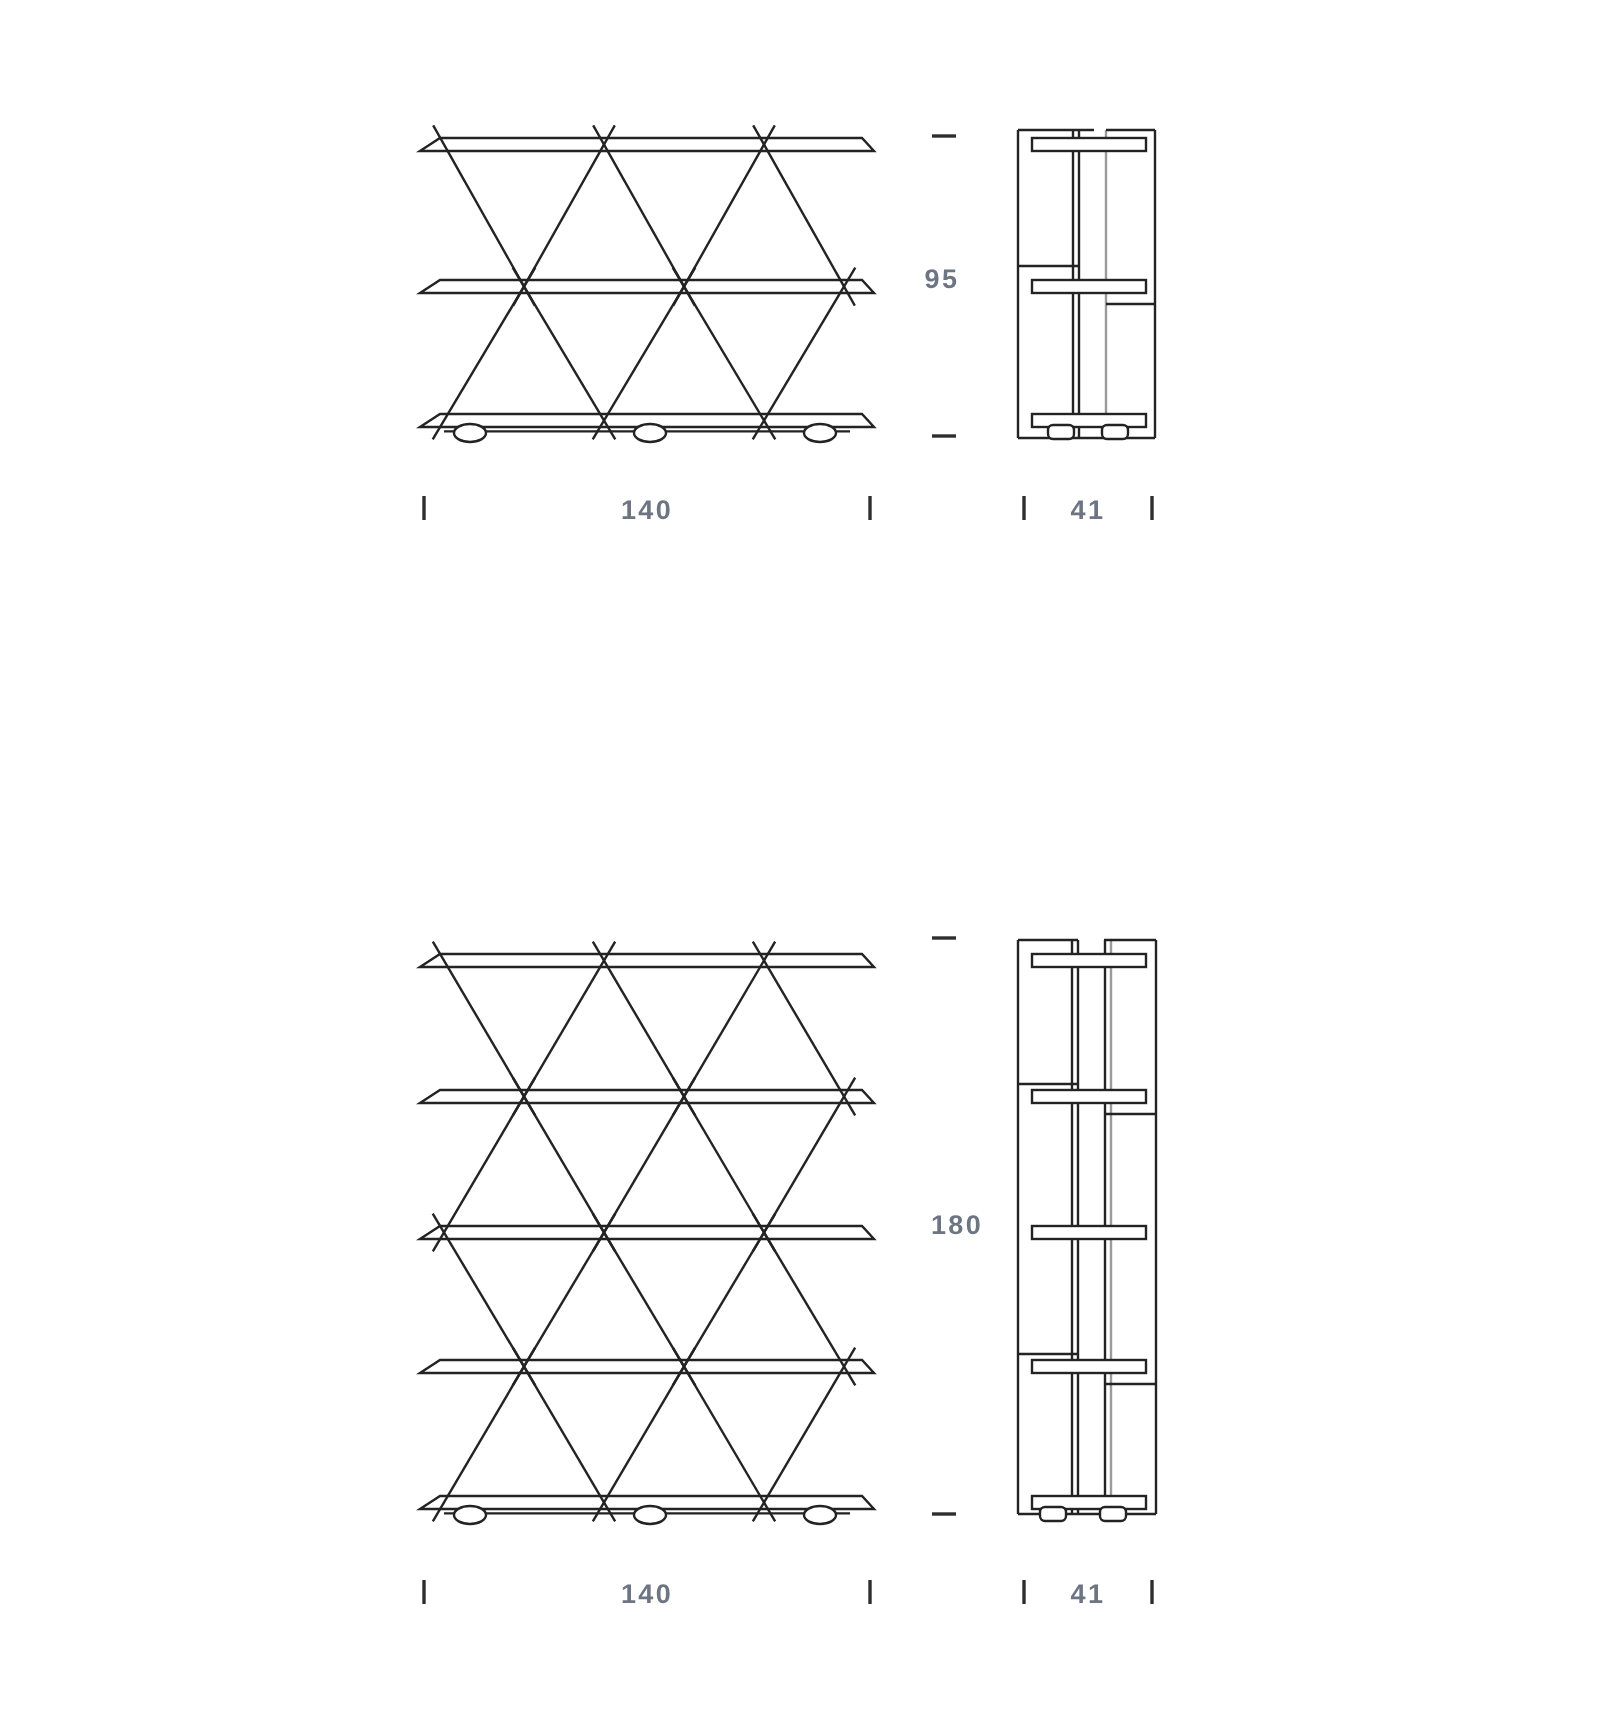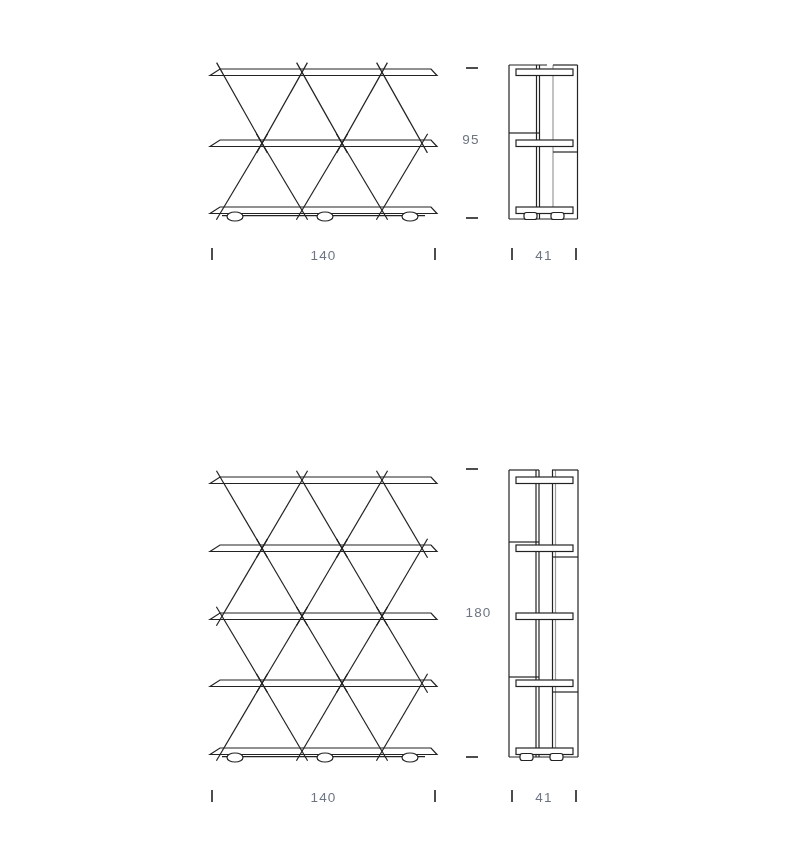--- a/index.html
+++ b/index.html
@@ -1,16 +1,16 @@
 <!DOCTYPE html>
 <html><head>
 <meta charset="utf-8">
 <style>
   html,body{margin:0;padding:0;background:#ffffff;}
-  .canvas{width:800px;height:863px;background:#ffffff;position:relative;overflow:hidden;}
+  .canvas{width:800px;height:863px;background:#ffffff;position:relative;overflow:hidden;font-weight:bold;}
   svg{display:block;}
   .dim-label{
     font-family:"Liberation Sans", sans-serif;
     font-size:13.5px;
     letter-spacing:1.2px;
     fill:#6e7582;
     text-anchor:middle;
   }
 </style>
 </head>

